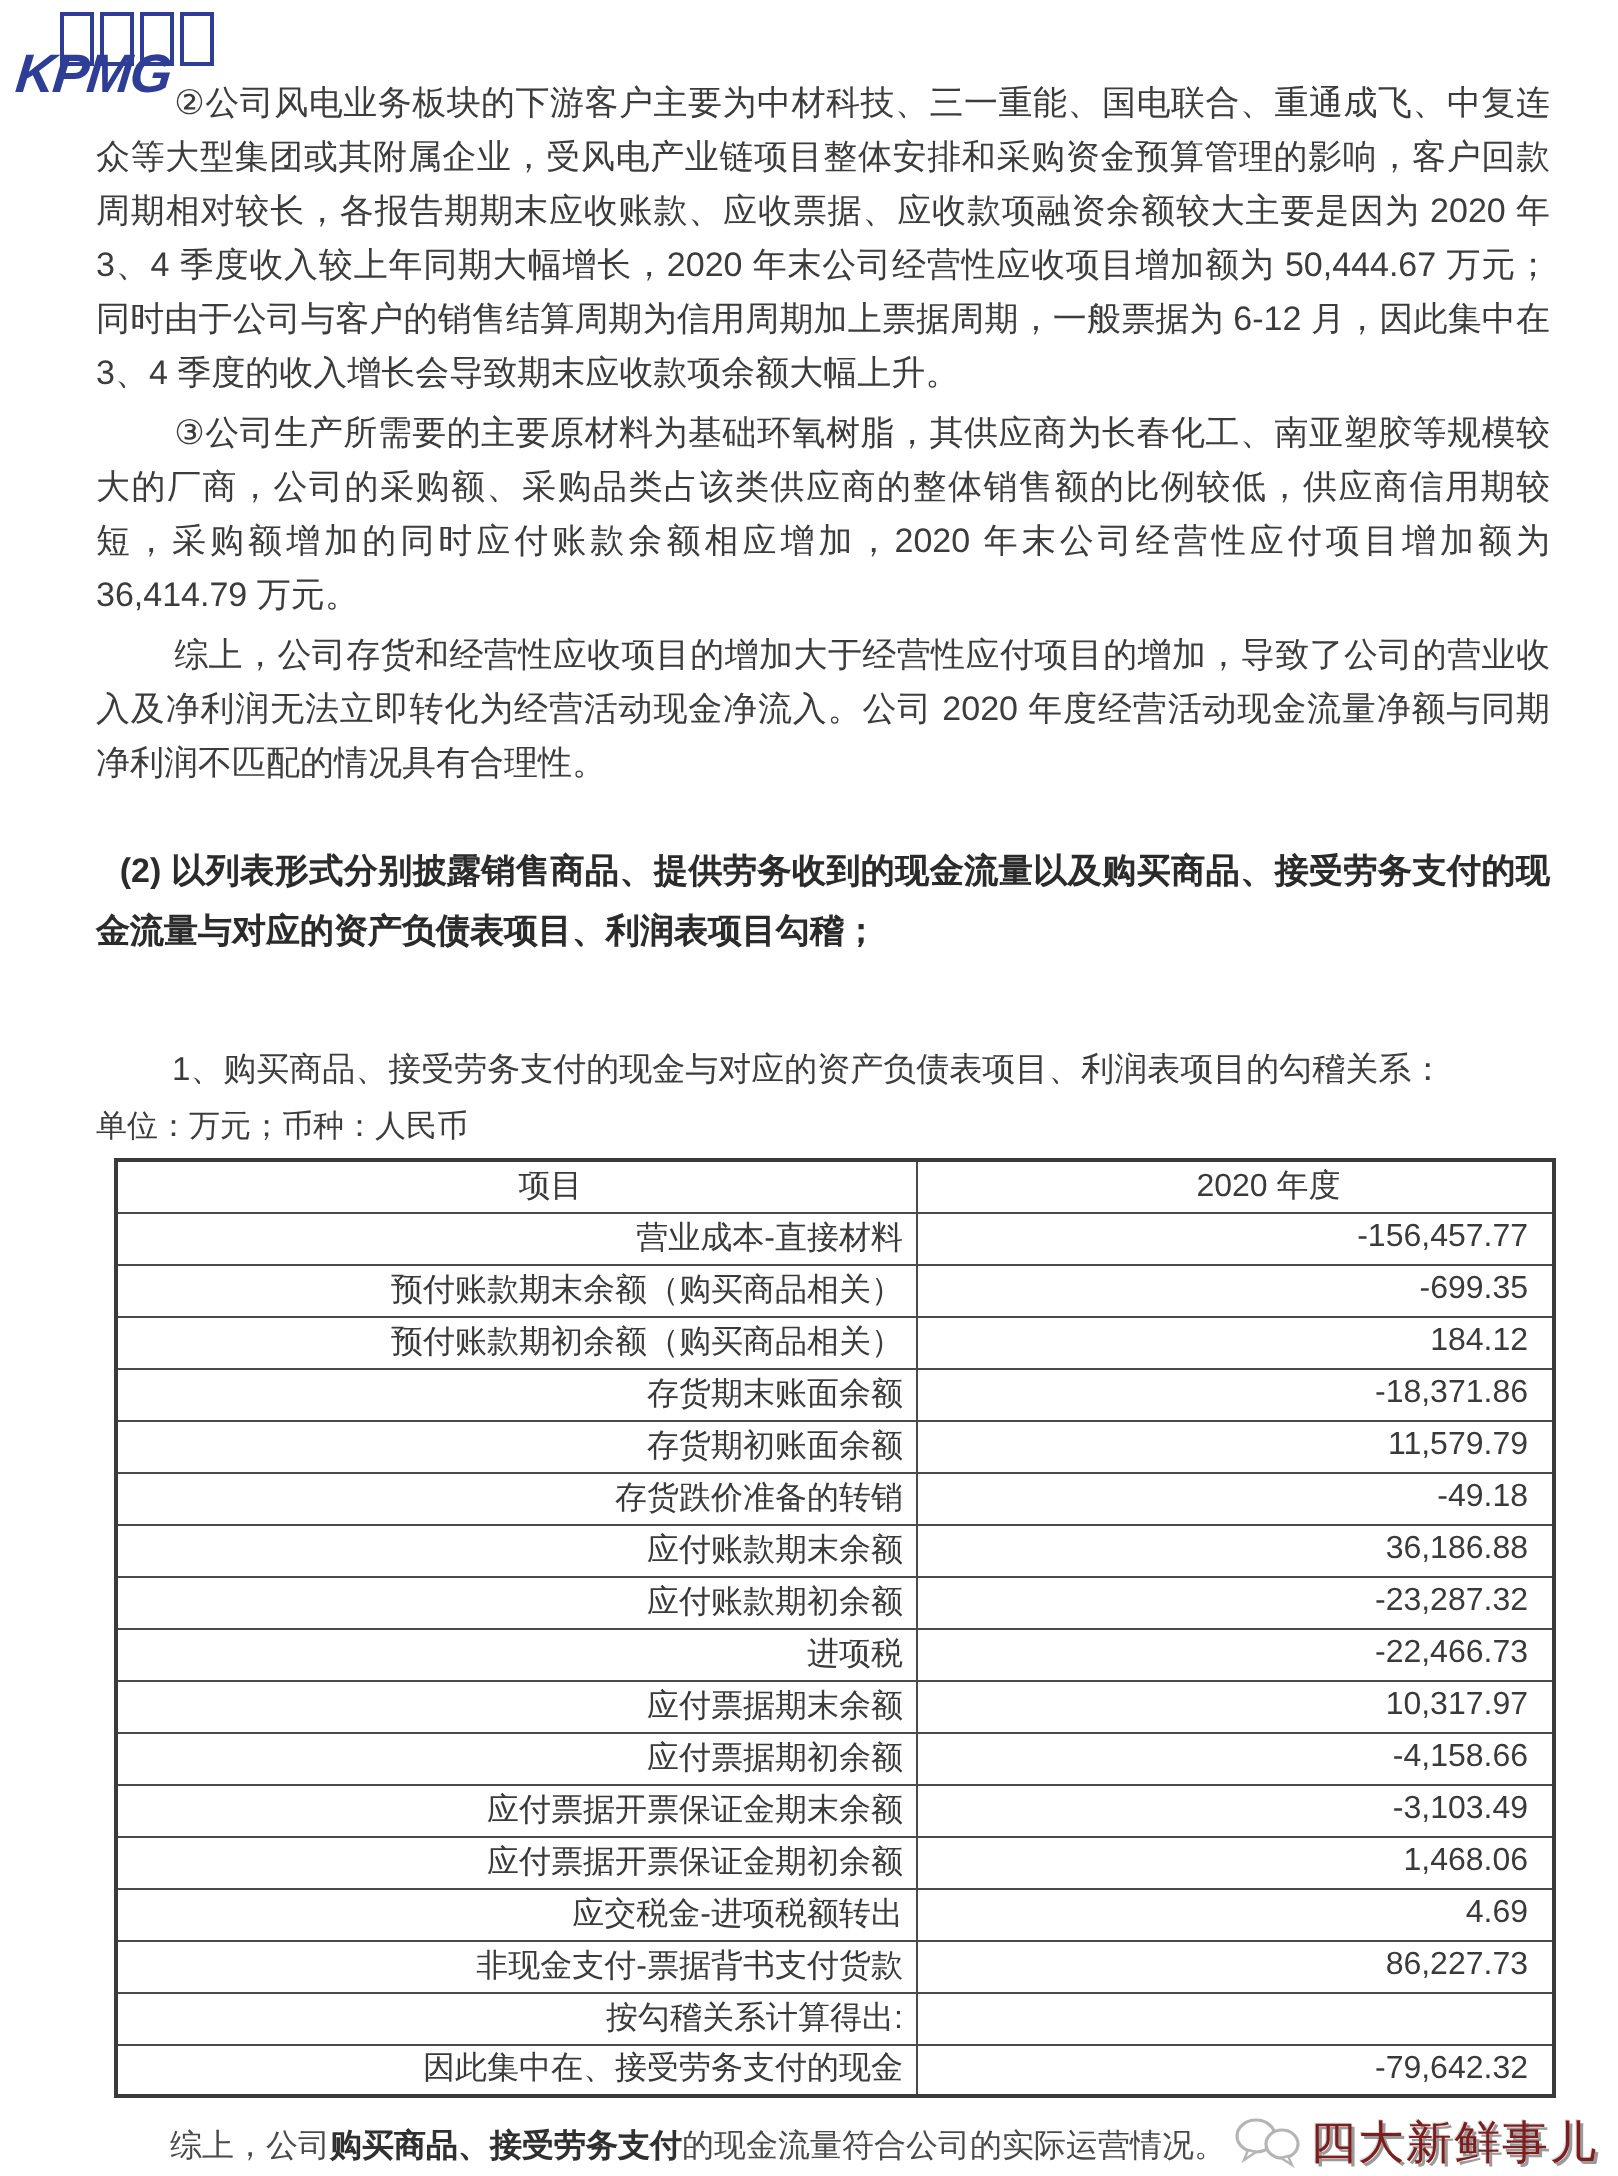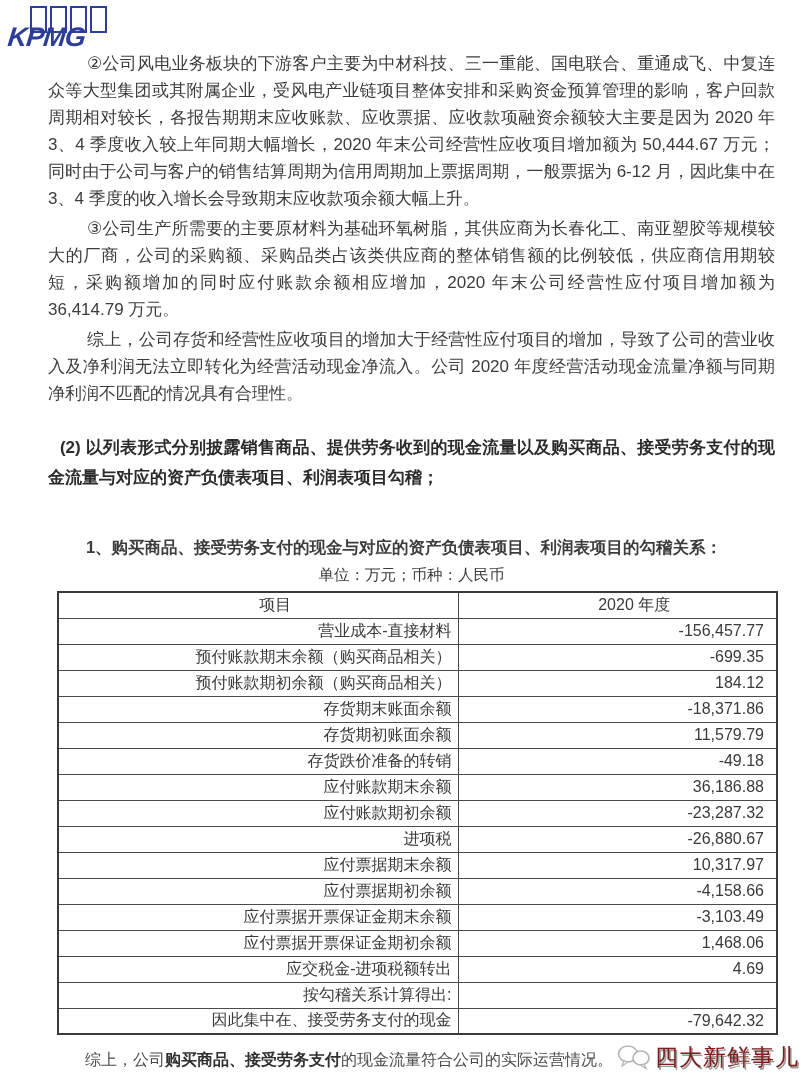--- a/index.html
+++ b/index.html
@@ -41,21 +41,21 @@
     font-weight: bold;
     font-size: 27px;
     letter-spacing: -1px;
     color: #2e3d96;
     transform: skewX(-6deg);
   }
 
   
   .content {
     position: absolute;
-    top: 16px; left: 0;
+    top: 4px; left: 0;
     width: 808px;
     padding: 34px 33px 0 48px;
   }
   .para {
     font-size: 17px;
     line-height: 27px;
     text-align: justify;
     text-indent: 2.3em;
     color: #3c3c3c;
   }
@@ -68,26 +68,25 @@
     color: #2b2b2b;
     text-align: justify;
     text-indent: 0.7em;
   }
   .list-line {
     margin-top: 42px;
     font-size: 16.5px;
     line-height: 24px;
     text-indent: 2.3em;
     color: #3c3c3c;
-    font-weight: bold;
   }
   .unit-note {
     margin-top: 6px;
     font-size: 15.5px;
-    text-align: center;
+    text-align: left;
     color: #3c3c3c;
   }
 
   
   table.recon {
     margin-top: 5px;
     margin-left: 9px;
     width: 719px;
     border-collapse: collapse;
     table-layout: fixed;
@@ -201,41 +200,45 @@
         <tr>
             <td class="lbl">应付账款期末余额</td>
             <td class="val">36,186.88</td>
           </tr>
         <tr>
             <td class="lbl">应付账款期初余额</td>
             <td class="val">-23,287.32</td>
           </tr>
         <tr>
             <td class="lbl">进项税</td>
-            <td class="val">-26,880.67</td>
+            <td class="val">-22,466.73</td>
           </tr>
         <tr>
             <td class="lbl">应付票据期末余额</td>
             <td class="val">10,317.97</td>
           </tr>
         <tr>
             <td class="lbl">应付票据期初余额</td>
             <td class="val">-4,158.66</td>
           </tr>
         <tr>
             <td class="lbl">应付票据开票保证金期末余额</td>
             <td class="val">-3,103.49</td>
           </tr>
         <tr>
             <td class="lbl">应付票据开票保证金期初余额</td>
             <td class="val">1,468.06</td>
           </tr>
         <tr>
             <td class="lbl">应交税金-进项税额转出</td>
             <td class="val">4.69</td>
+          </tr>
+        <tr>
+            <td class="lbl">非现金支付-票据背书支付货款</td>
+            <td class="val">86,227.73</td>
           </tr>
         <tr>
             <td class="lbl">按勾稽关系计算得出:</td>
             <td class="val"></td>
           </tr>
         <tr>
             <td class="lbl">因此集中在、接受劳务支付的现金</td>
             <td class="val">-79,642.32</td>
           </tr>
       </tbody>

